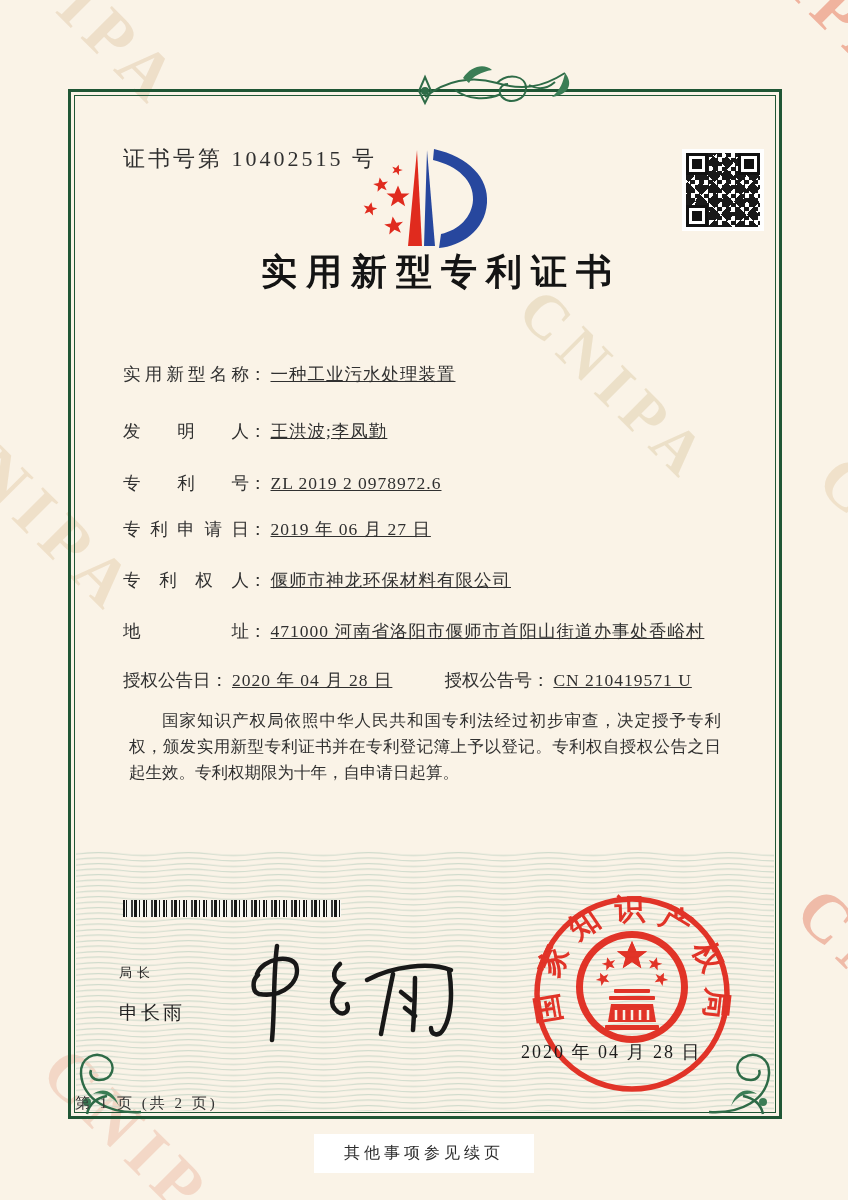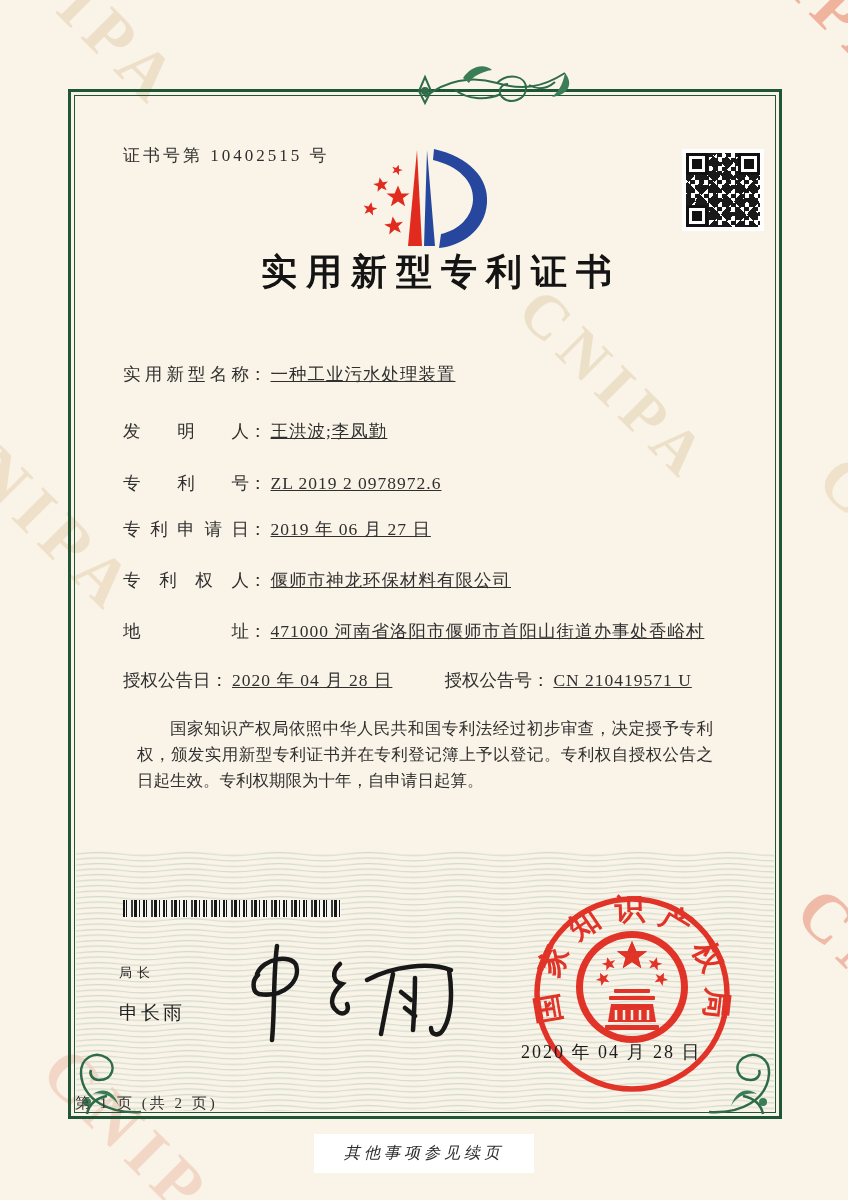--- a/index.html
+++ b/index.html
@@ -8,60 +8,60 @@
   
   .wm{position:absolute;font-weight:bold;font-size:68px;letter-spacing:10px;
       transform:rotate(45deg);white-space:nowrap;pointer-events:none;z-index:0;
       font-family:"Liberation Serif","DejaVu Serif",serif;}
   
   .frame{position:absolute;left:74px;top:95px;width:700px;height:1016px;
          border:1px solid #1f5635;z-index:1;}
   .frame::before{content:"";position:absolute;inset:-7px;border:3px solid #1f5635;}
   .guilloche{position:absolute;left:1px;top:755px;width:698px;height:260px;z-index:0;}
   
-  .certno{position:absolute;left:48px;top:48px;font-size:17px;letter-spacing:3px;color:#2f2f2f;z-index:2;}
+  .certno{position:absolute;left:48px;top:48px;font-size:22px;letter-spacing:3px;color:#2f2f2f;z-index:2;}
   .logo{position:absolute;left:262px;top:46px;width:176px;height:118px;z-index:2;}
   .qr{position:absolute;left:607px;top:53px;width:74px;height:74px;background:#fff;
       padding:4px;z-index:2;}
   .qr-inner{position:relative;width:100%;height:100%;
       background:
         repeating-conic-gradient(from 45deg,#191919 0% 25%,transparent 0% 50%) 2px 3px / 13px 13px,
         repeating-conic-gradient(#191919 0% 25%,#ffffff 0% 50%) 0 0 / 9px 9px;}
   .finder{position:absolute;width:16px;height:16px;border:3px solid #111;background:#fff;}
   .finder::after{content:"";position:absolute;inset:3px;background:#111;}
   .f-tl{left:0;top:0}.f-tr{right:0;top:0}.f-bl{left:0;bottom:0}
   .title{position:absolute;left:16px;top:152px;width:100%;text-align:center;font-size:36px;
          font-weight:bold;letter-spacing:9px;color:#141414;z-index:2;}
   
   .row{position:absolute;left:48px;font-size:17.5px;color:#303030;z-index:2;white-space:nowrap;}
   .row .lab{display:inline-block;width:126px;text-align:justify;text-align-last:justify;}
   .row .val{margin-left:4px;letter-spacing:1px;text-decoration:underline;}
   .grant2{margin-left:52px;}
   
   .paras{position:absolute;left:46px;top:604px;width:608px;z-index:2;}
-  .paras p{margin:16px;font-size:16.5px;line-height:26px;text-indent:2em;text-align:justify;color:#303030;}
+  .paras p{margin:8px;font-size:16.5px;line-height:26px;text-indent:2em;text-align:justify;color:#303030;}
   
   .barcode{position:absolute;left:48px;top:804px;width:218px;height:17px;z-index:2;
       background:repeating-linear-gradient(90deg,#161616 0 2px,#f7f7f2 2px 3px,#161616 3px 4px,
       #f7f7f2 4px 8px,#3a3a3a 8px 10px,#f7f7f2 10px 11px,#161616 11px 14px,#f7f7f2 14px 16px,
       #161616 16px 17px,#f7f7f2 17px 20px);}
   
   .sig-title{position:absolute;left:44px;top:868px;font-size:13px;letter-spacing:5px;z-index:2;
       font-family:"Liberation Sans","DejaVu Sans",sans-serif;color:#222;}
   .sig-name{position:absolute;left:44px;top:904px;font-size:19px;letter-spacing:3px;z-index:2;
       font-family:"Liberation Sans","DejaVu Sans",sans-serif;color:#222;}
   .sig-svg{position:absolute;left:168px;top:846px;z-index:2;}
   
   .seal{position:absolute;left:446px;top:788px;z-index:3;}
   .seal-date{position:absolute;left:446px;top:944px;font-size:18px;letter-spacing:2px;
       color:#1c1c1c;z-index:4;white-space:nowrap;}
   .pageinfo{position:absolute;left:0;top:998px;width:100%;text-align:left;font-size:15px;
       letter-spacing:3px;color:#333;z-index:2;}
   
-  .footer-note{position:absolute;left:0;top:1134px;width:100%;text-align:center;z-index:2;font-style:italic;}
+  .footer-note{position:absolute;left:0;top:1134px;width:100%;text-align:center;z-index:2;}
   .footer-note span{display:inline-block;background:#ffffff;padding:9px 30px;font-size:16px;
       letter-spacing:4px;color:#2d2d2d;}
   .ornament-top{position:absolute;left:50%;top:-33px;transform:translateX(-50%);z-index:2;}
   .corner-orn{position:absolute;z-index:2;}
 </style>
 </head>
 <body>
 
 <div class="page">
 

